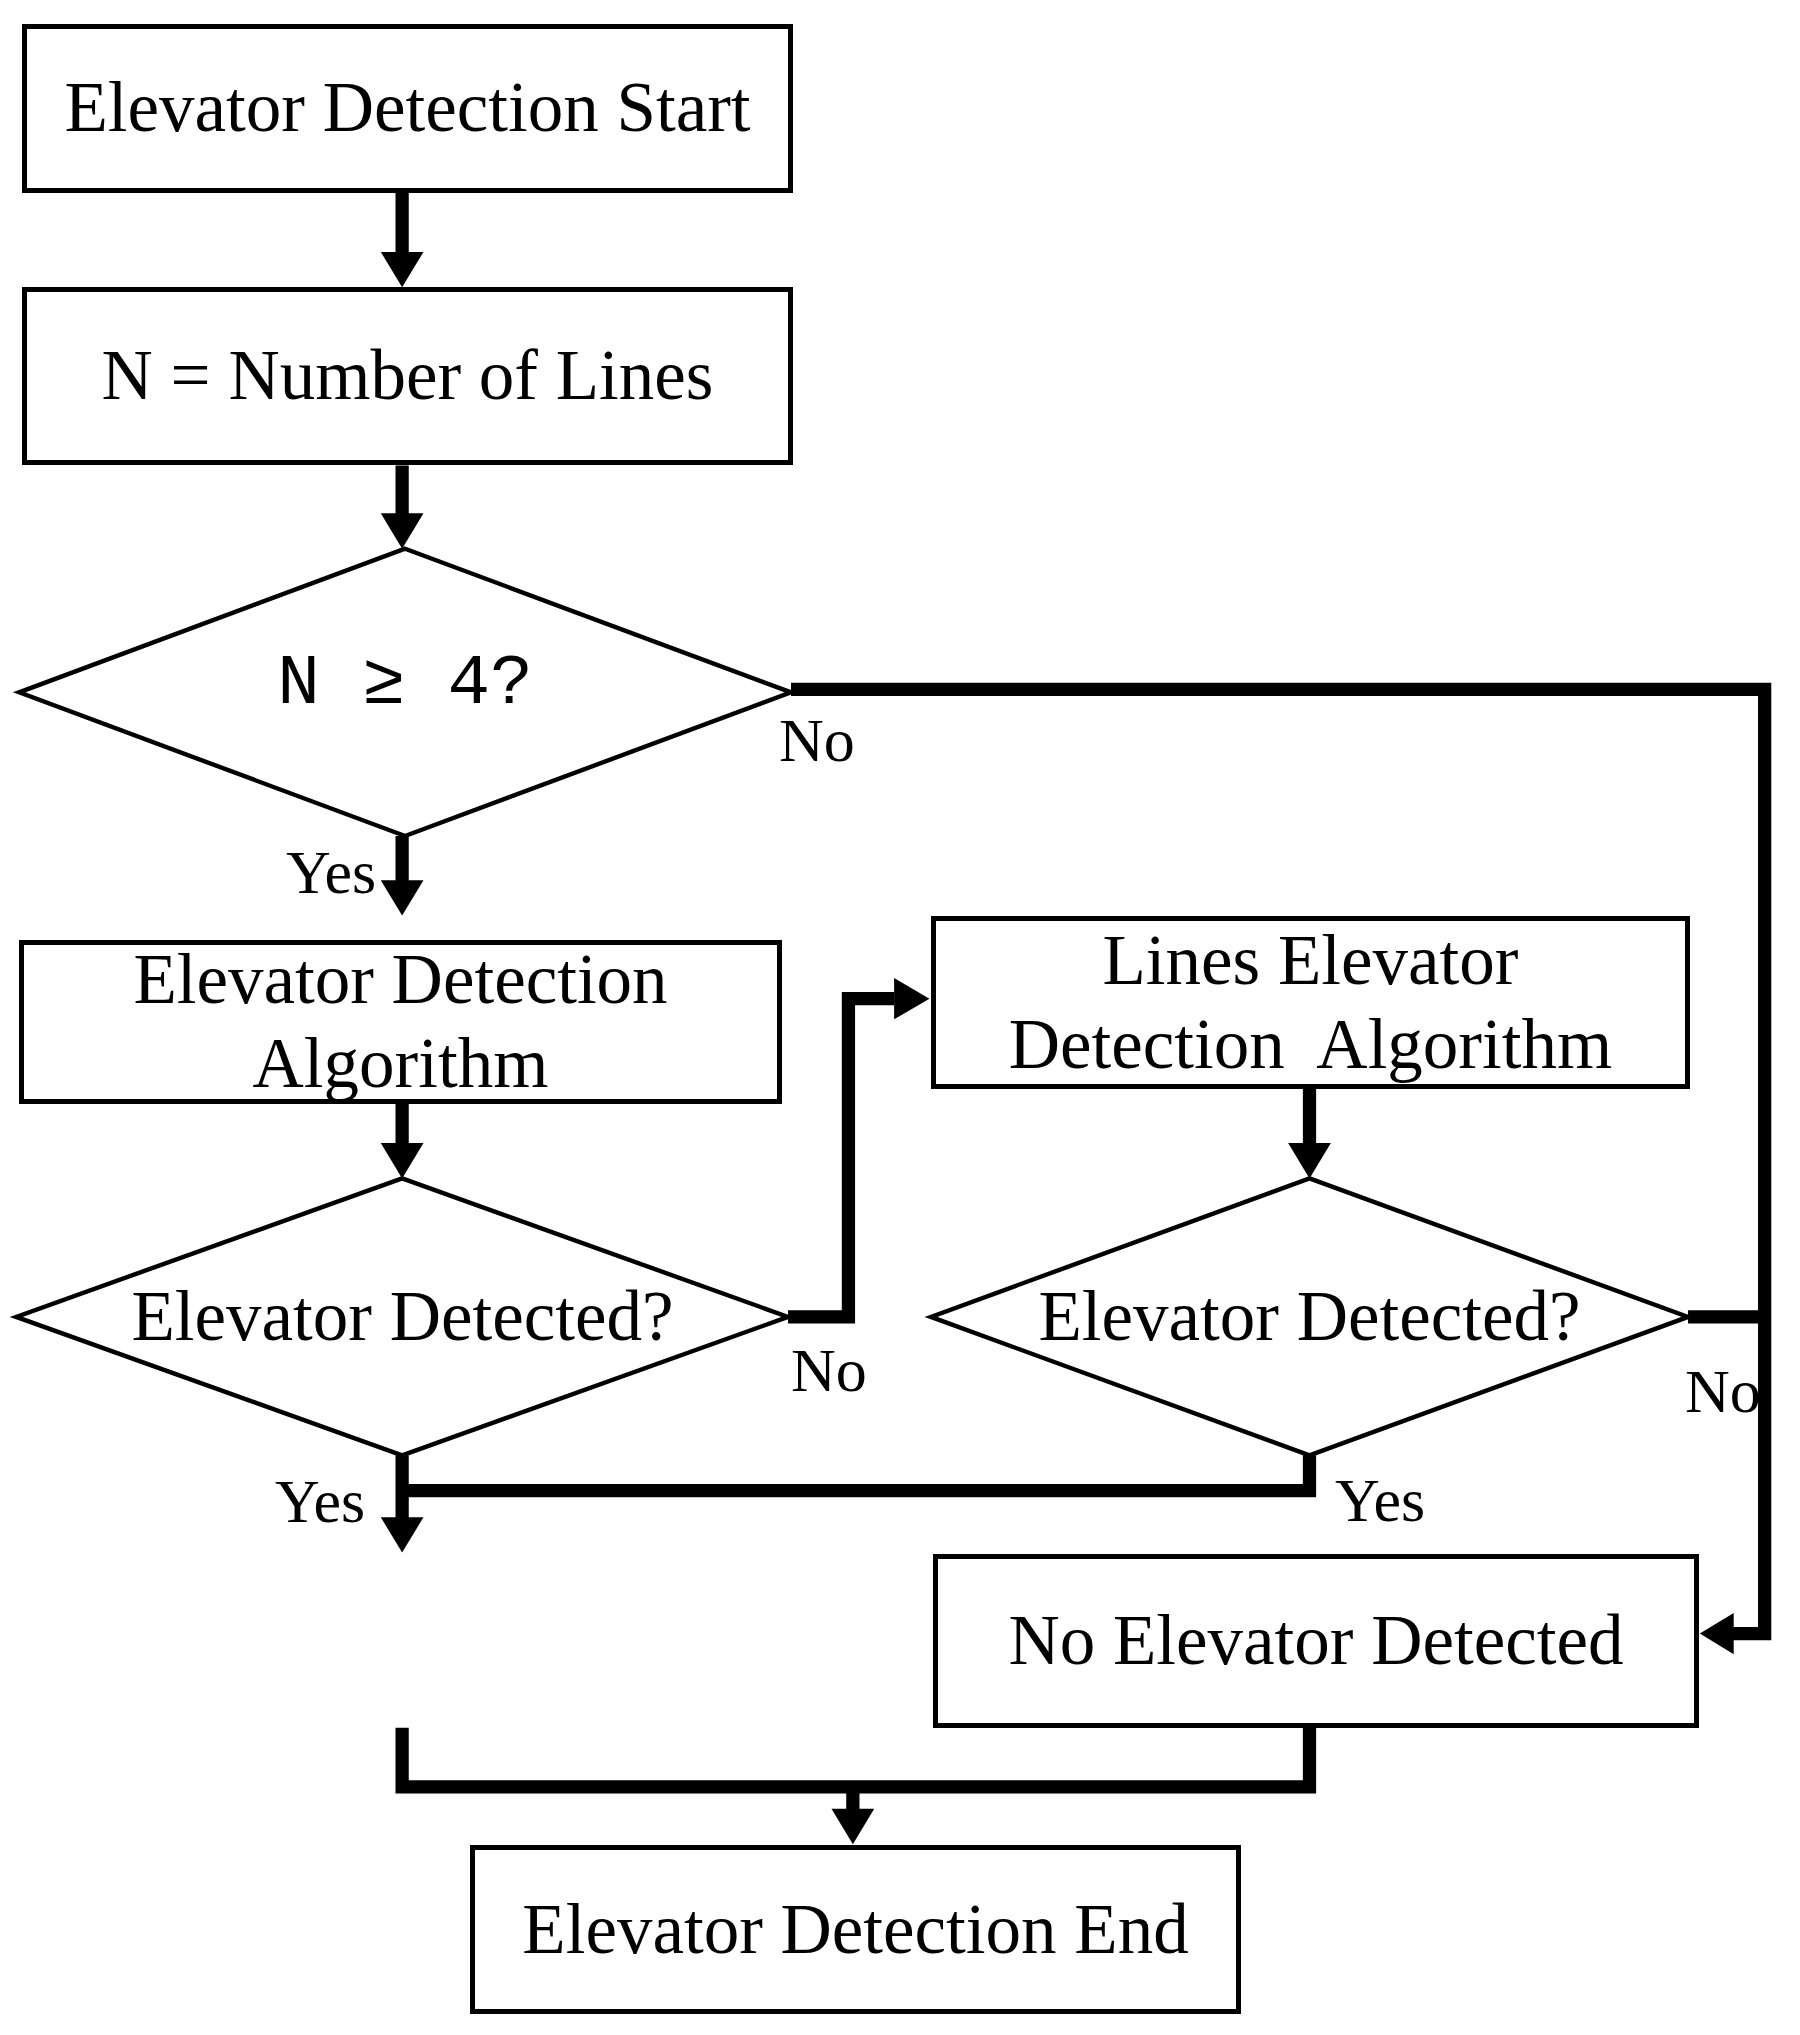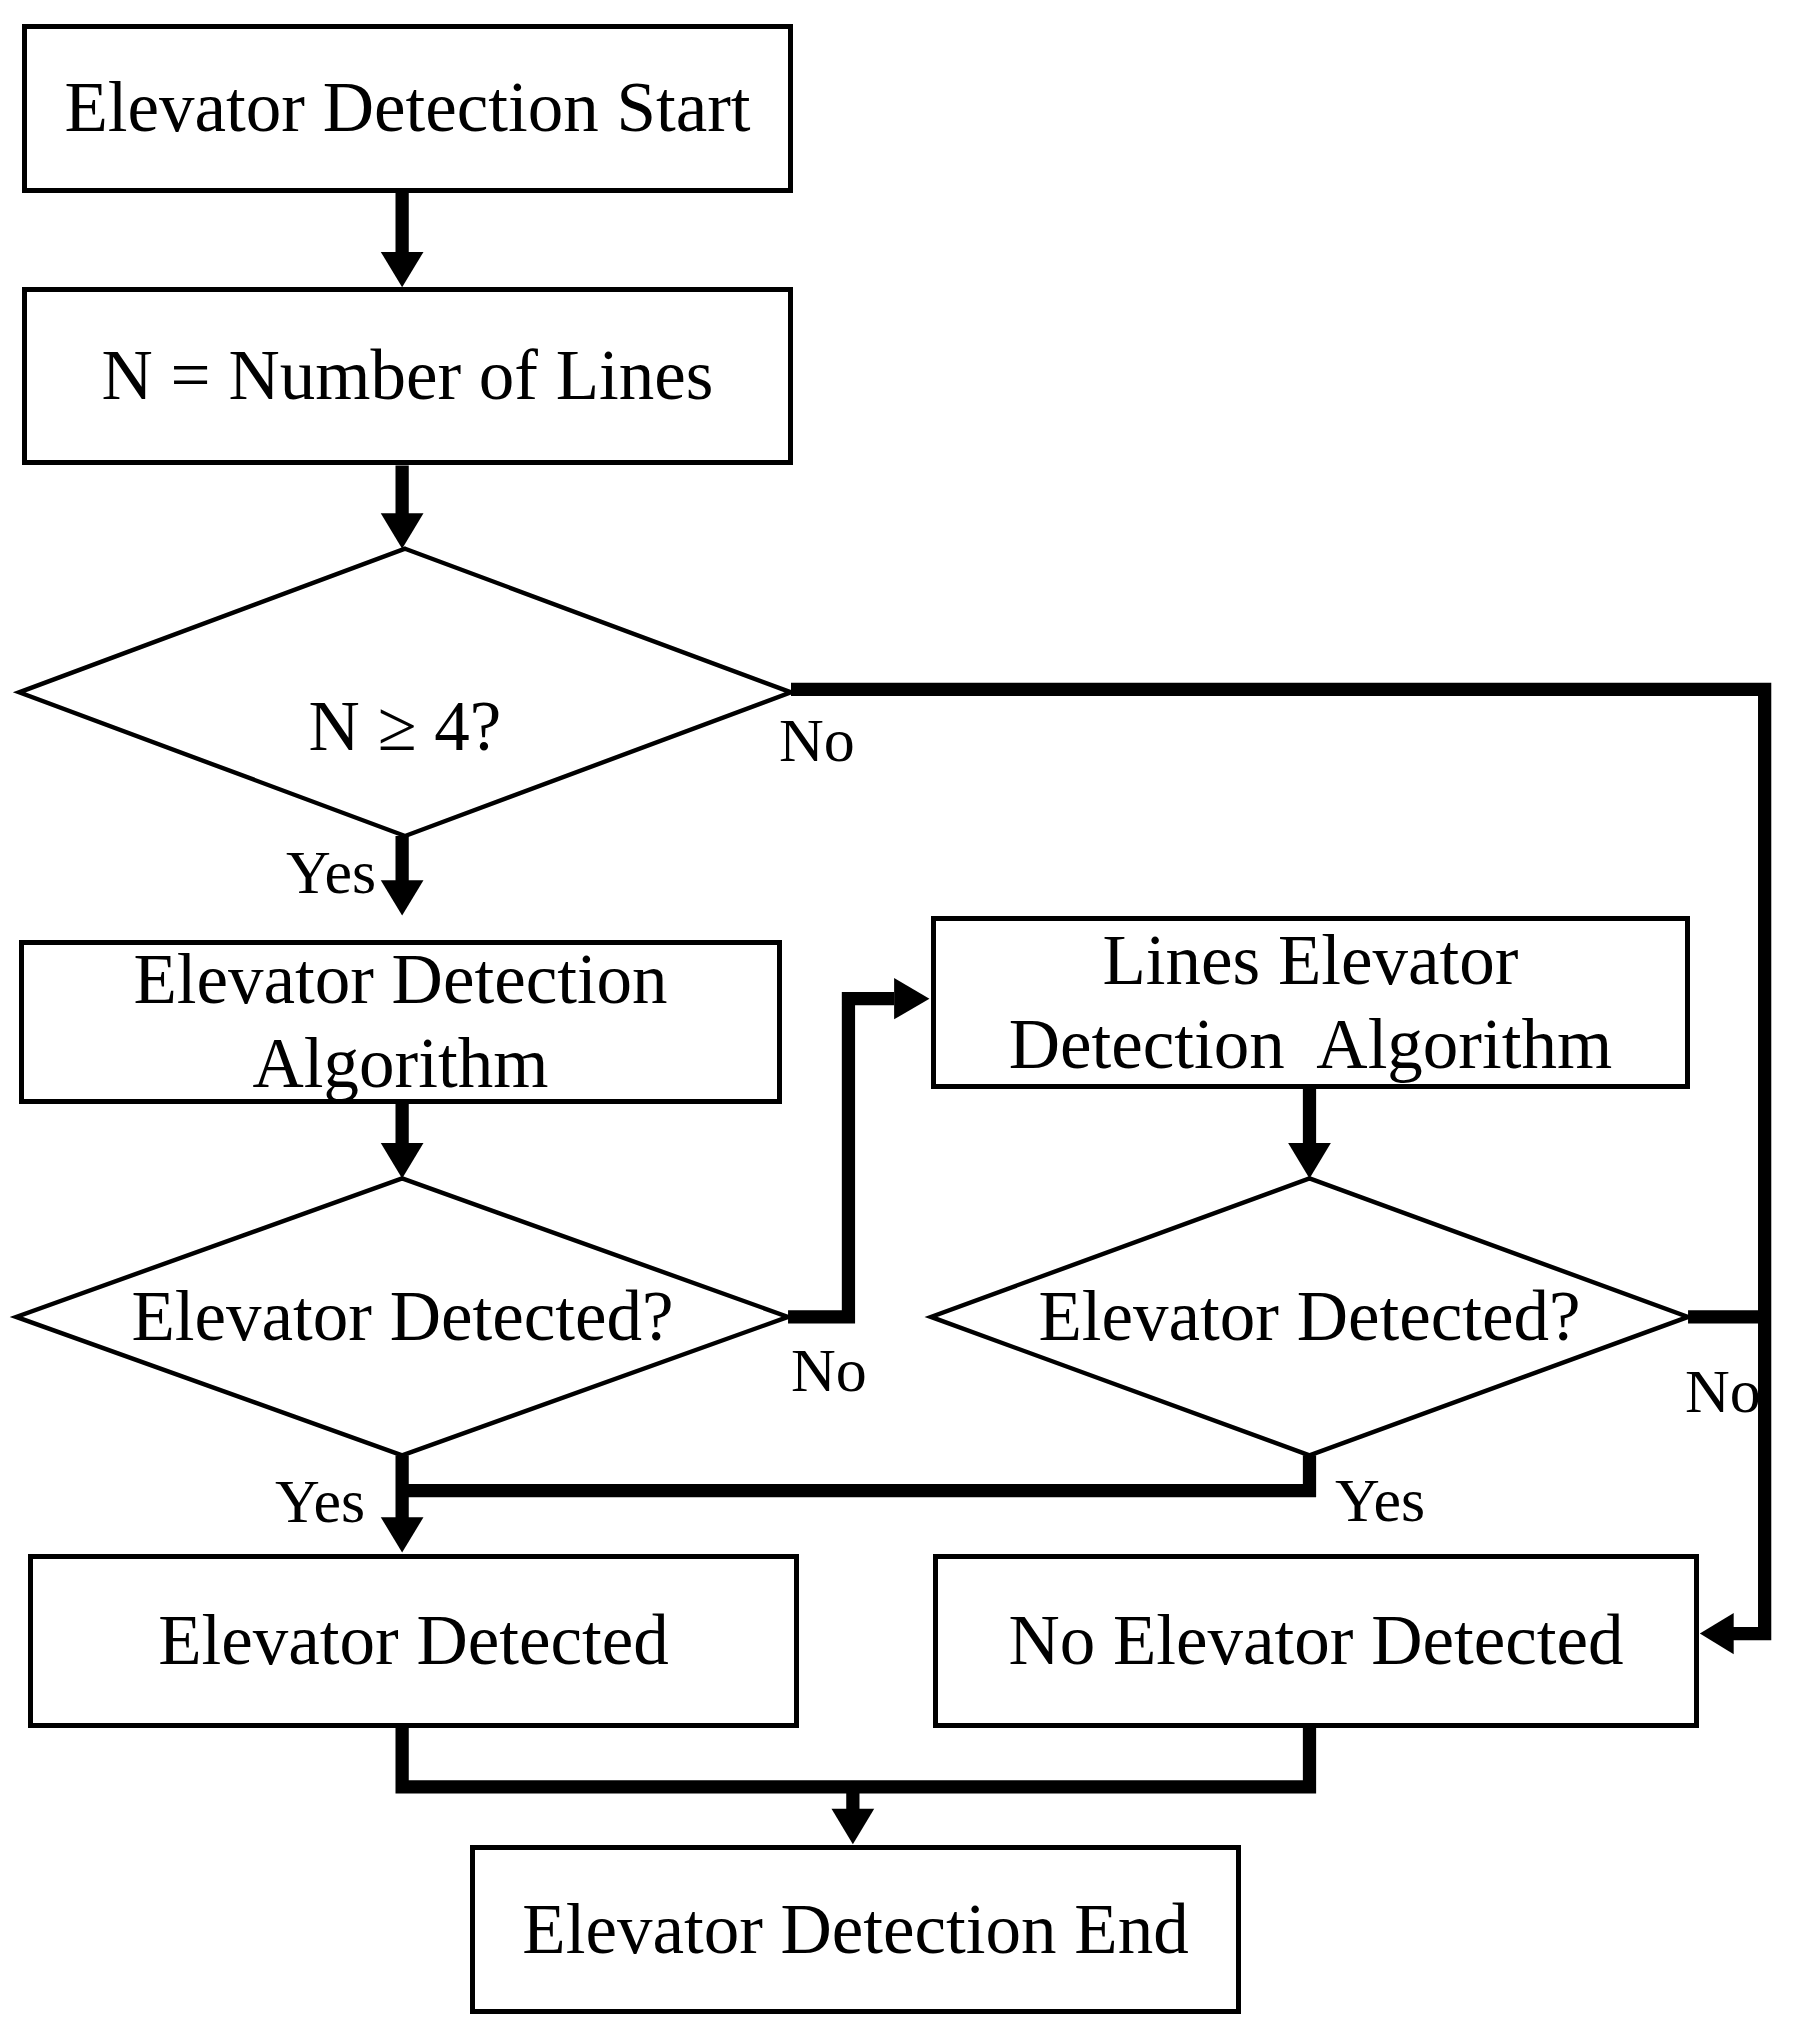--- a/index.html
+++ b/index.html
@@ -90,33 +90,30 @@
   <div class="node" style="left:19px;top:916px;width:763px;height:164px;margin-top:24px;">
     <span>Elevator Detection</span>
     <span>Algorithm</span>
   </div>
 
   <div class="node" style="left:931px;top:916px;width:759px;height:173px;">
     <span class="pre">Lines Elevator</span>
     <span class="pre">Detection  Algorithm</span>
   </div>
 
-  <div class="node" style="left:28px;top:1554px;width:771px;height:174px;">
-    <span>Elevator Detected</span>
-  </div>
 
   <div class="node" style="left:933px;top:1554px;width:766px;height:174px;">
     <span>No Elevator Detected</span>
   </div>
 
   <div class="node" style="left:470px;top:1845px;width:771px;height:169px;">
     <span>Elevator Detection End</span>
   </div>
 
-  <div class="dlabel" style="left:184px;top:660px;width:442px;height:133px;">N ≥ 4?</div>
+  <div class="dlabel" style="left:184px;top:618px;width:442px;height:133px;font-family:Liberation Mono, monospace;">N ≥ 4?</div>
 
   <div class="dlabel" style="left:71px;top:1254px;width:663px;height:125px;">Elevator Detected?</div>
 
   <div class="dlabel" style="left:978px;top:1254px;width:663px;height:125px;">Elevator Detected?</div>
 
   <div class="edge-label" style="left:286px;top:841px;">Yes</div>
 
   <div class="edge-label" style="left:779px;top:709px;">No</div>
 
   <div class="edge-label" style="left:275px;top:1470px;">Yes</div>

